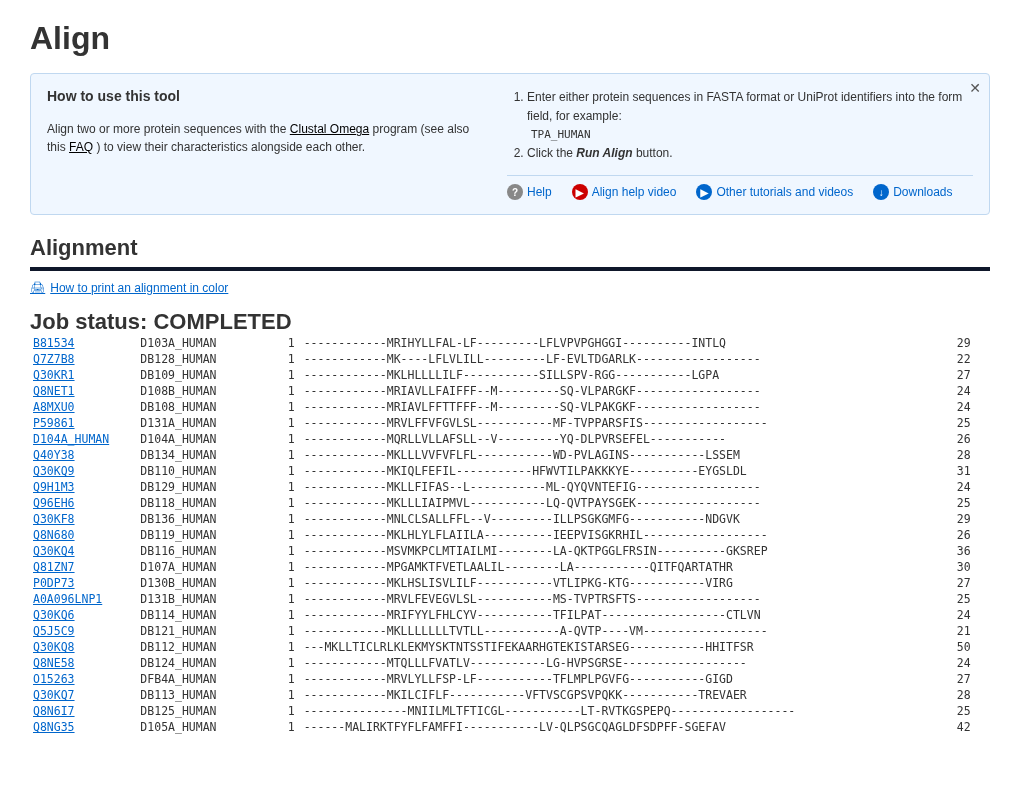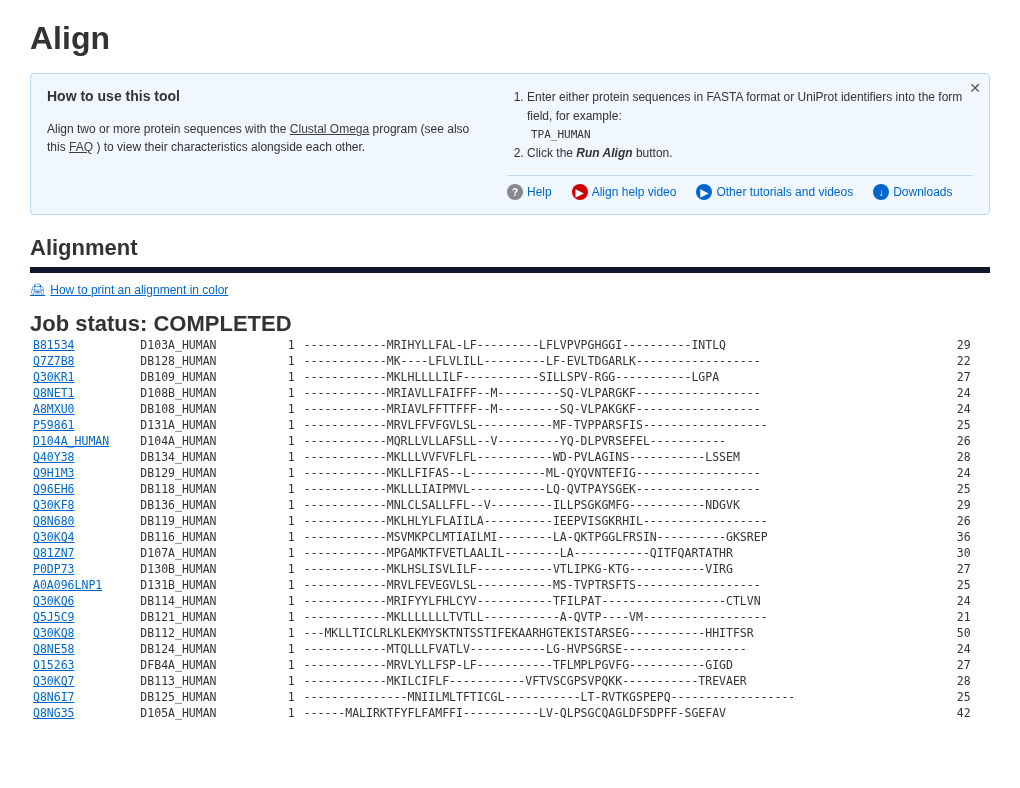--- a/index.html
+++ b/index.html
@@ -51,21 +51,21 @@
       font-size: 14px;
       font-weight: bold;
       margin-bottom: 16px;
     }
     .help-left p {
       font-size: 12px;
       line-height: 1.5;
       color: #333;
     }
     .help-left a {
-      color: #404040;
+      color: #000000;
       text-decoration: underline;
     }
     .help-right ol {
       font-size: 12px;
       line-height: 1.6;
       padding-left: 20px;
       margin-bottom: 12px;
     }
     .help-right .run-align {
       font-style: italic;
@@ -107,21 +107,21 @@
     .icon-help { background: #888; color: white; }
     .icon-video { background: #cc0000; color: white; }
     .icon-tutorials { background: #0066cc; color: white; }
     .icon-download { background: #0066cc; color: white; }
 
     .section-title {
       font-size: 22px;
       font-weight: bold;
       color: #333;
       padding-bottom: 6px;
-      border-bottom: 6px solid #0f172a;
+      border-bottom: 4px solid #0f172a;
       margin-bottom: 10px;
     }
     .print-link {
       font-size: 12px;
       color: #0066cc;
       text-decoration: underline;
       cursor: pointer;
       display: flex;
       align-items: center;
       gap: 5px;
@@ -280,20 +280,27 @@
           <td class="col-num2">26</td>
         </tr>
         <tr>
           <td class="col-id">Q40Y38</td>
           <td class="col-name">DB134_HUMAN</td>
           <td class="col-num1">1</td>
           <td class="col-seq">------------MKLLLVVFVFLFL-----------WD-PVLAGINS-----------LSSEM</td>
           <td class="col-num2">28</td>
         </tr>
         <tr>
+          <td class="col-id">Q30KQ9</td>
+          <td class="col-name">DB110_HUMAN</td>
+          <td class="col-num1">1</td>
+          <td class="col-seq">------------MKIQLFEFIL-----------HFWVTILPAKKKYE----------EYGSLDL</td>
+          <td class="col-num2">31</td>
+        </tr>
+        <tr>
           <td class="col-id">Q9H1M3</td>
           <td class="col-name">DB129_HUMAN</td>
           <td class="col-num1">1</td>
           <td class="col-seq">------------MKLLFIFAS--L-----------ML-QYQVNTEFIG------------------</td>
           <td class="col-num2">24</td>
         </tr>
         <tr>
           <td class="col-id">Q96EH6</td>
           <td class="col-name">DB118_HUMAN</td>
           <td class="col-num1">1</td>

